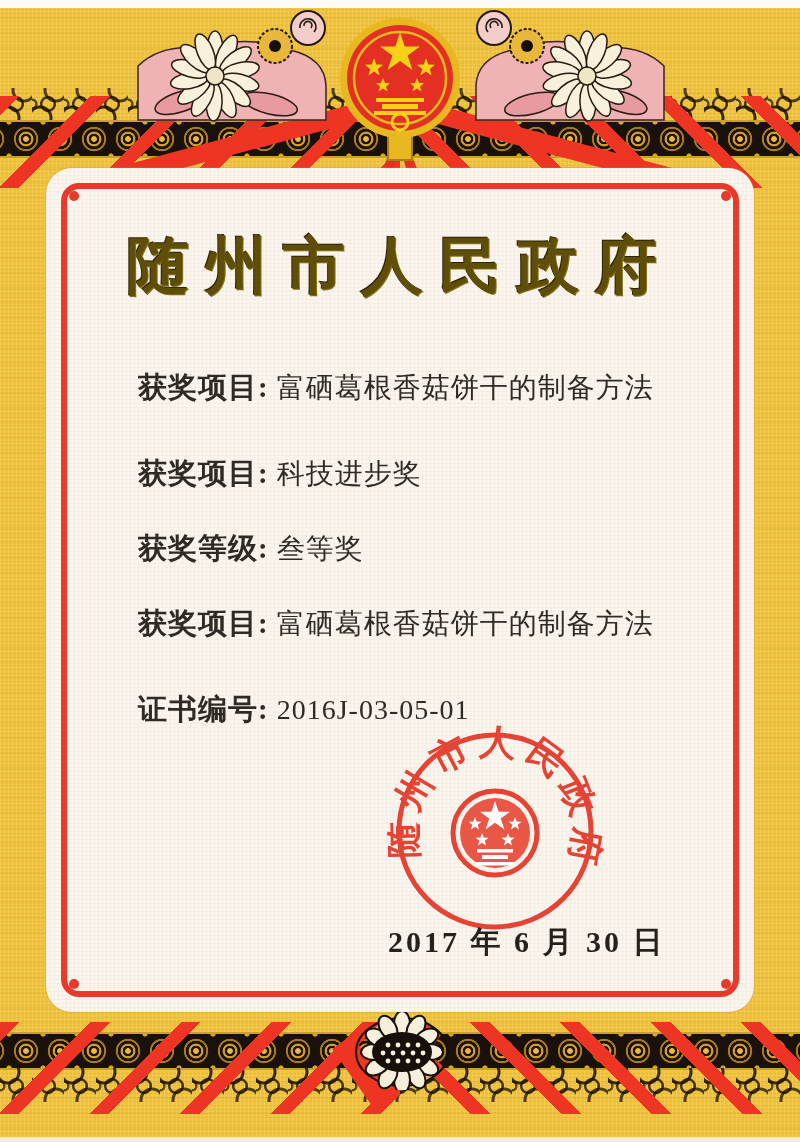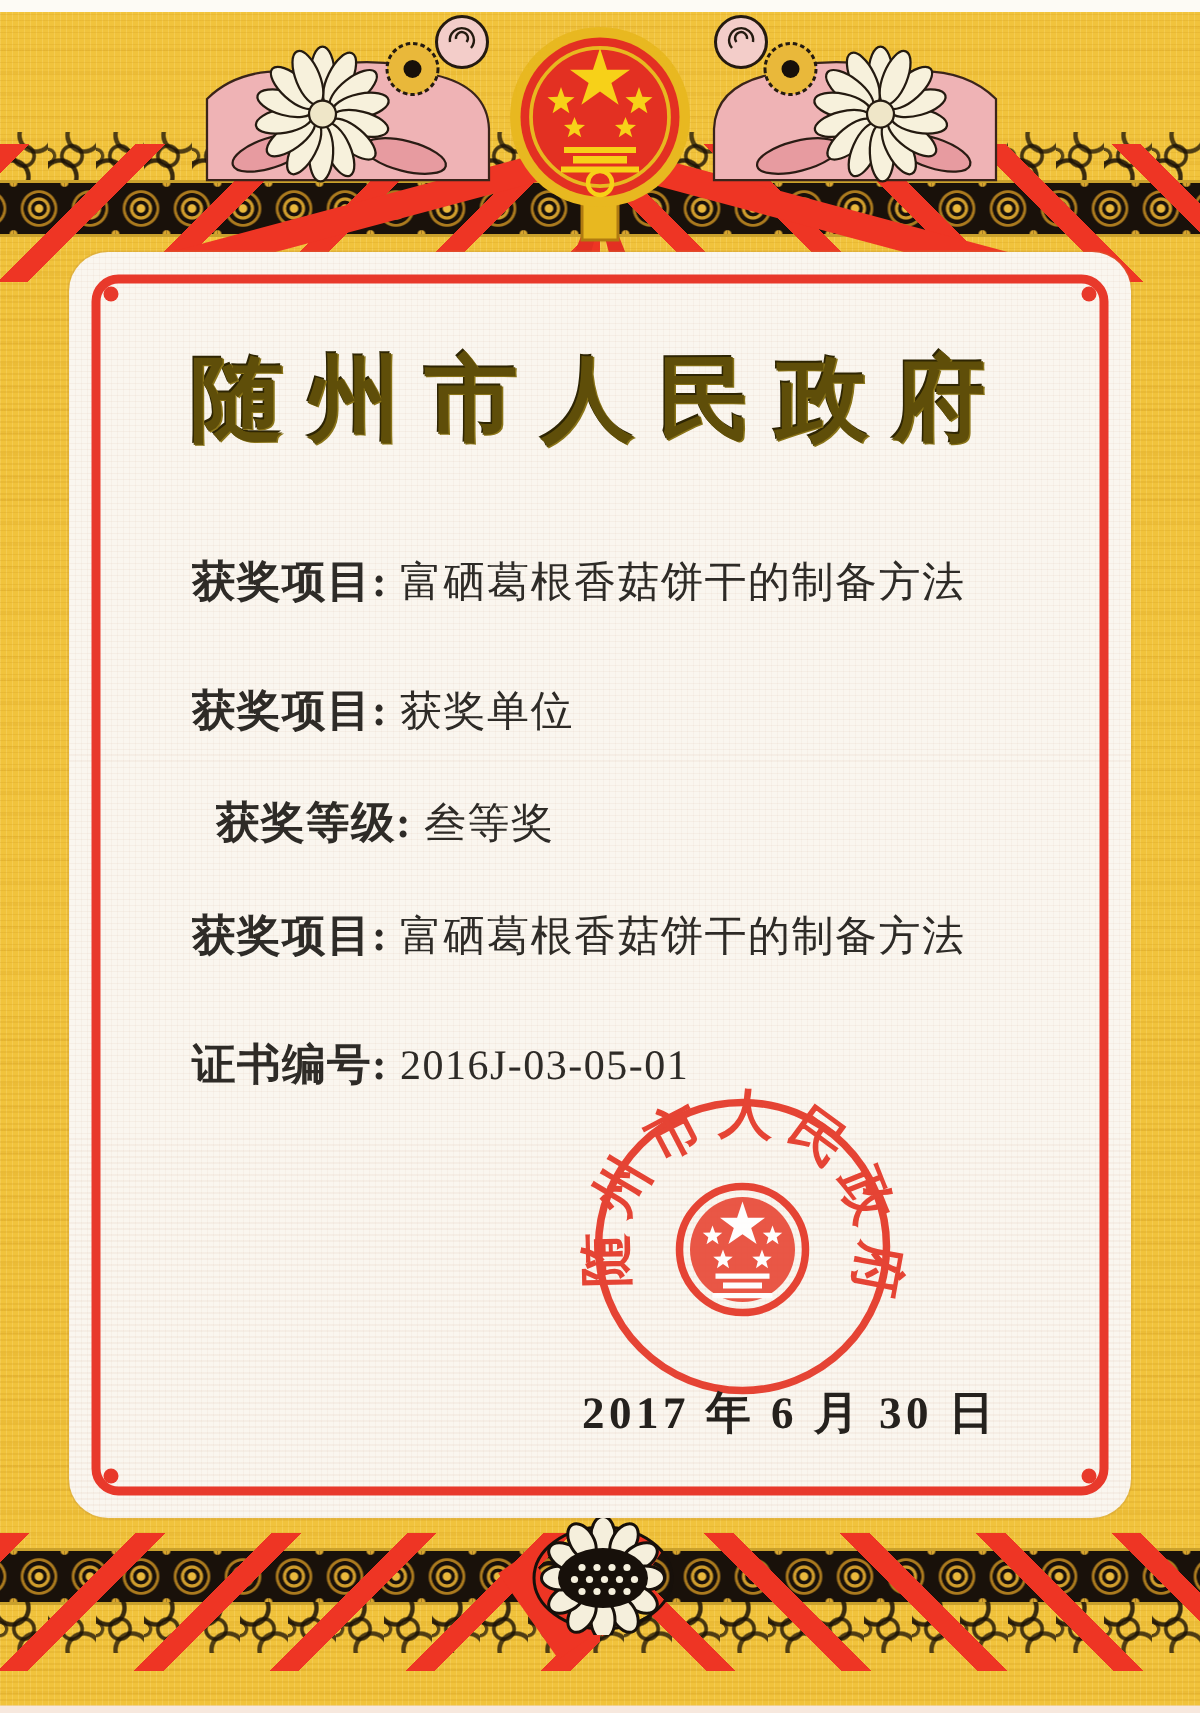--- a/index.html
+++ b/index.html
@@ -68,24 +68,24 @@
     box-shadow:0 0 0 1px rgba(190,140,60,.25);}
   .frame{position:absolute;inset:15px;border:6px solid #e8392b;border-radius:18px;}
   .corner-dot{position:absolute;width:10px;height:10px;background:#e8392b;border-radius:50%;}
   .corner-dot.tl{left:2px;top:2px;} .corner-dot.tr{right:2px;top:2px;}
   .corner-dot.bl{left:2px;bottom:2px;} .corner-dot.br{right:2px;bottom:2px;}
 
   .title{position:absolute;top:56px;left:0;width:100%;text-align:center;
     font-size:62px;font-weight:900;letter-spacing:16px;color:#5f4e09;
     text-shadow:1px 1px 0 #8a7418, -1px -1px 0 #2e2503;white-space:nowrap;}
 
-  .row{position:absolute;left:82px;white-space:nowrap;color:#2e2b27;}
+  .row{position:absolute;left:92px;white-space:nowrap;color:#2e2b27;}
   .row .lbl{font-size:29px;font-weight:800;letter-spacing:1px;}
   .row .val{font-size:28px;font-weight:500;margin-left:8px;letter-spacing:1px;}
-  .row.r1{top:200px;} .row.r2{top:286px;} .row.r3{top:361px;margin-left:16px;}
+  .row.r1{top:200px;} .row.r2{top:286px;} .row.r3{top:361px;}
   .row.r4{top:436px;} .row.r5{top:511px;margin-top:11px;}
 
   .seal{position:absolute;left:327px;top:541px;opacity:.92;}
   .date{position:absolute;left:342px;top:754px;font-size:30px;font-weight:700;
     color:#25211d;letter-spacing:3px;white-space:nowrap;z-index:5;}
 </style>
 </head>
 <body>
 
 <div class="page">
@@ -187,21 +187,21 @@
       <span class="corner-dot bl"></span>
       <span class="corner-dot br"></span>
     </div>
 
     <div class="title">随州市人民政府</div>
 
     <div class="row r1">
       <span class="lbl">获奖项目:</span><span class="val">富硒葛根香菇饼干的制备方法</span>
     </div>
     <div class="row r2">
-      <span class="lbl">获奖项目:</span><span class="val">获奖单位</span>
+      <span class="lbl">获奖项目:</span><span class="val">科技进步奖</span>
     </div>
     <div class="row r3">
       <span class="lbl">获奖等级:</span><span class="val">叁等奖</span>
     </div>
     <div class="row r4">
       <span class="lbl">获奖项目:</span><span class="val">富硒葛根香菇饼干的制备方法</span>
     </div>
     <div class="row r5">
       <span class="lbl">证书编号:</span><span class="val">2016J-03-05-01</span>
     </div>

